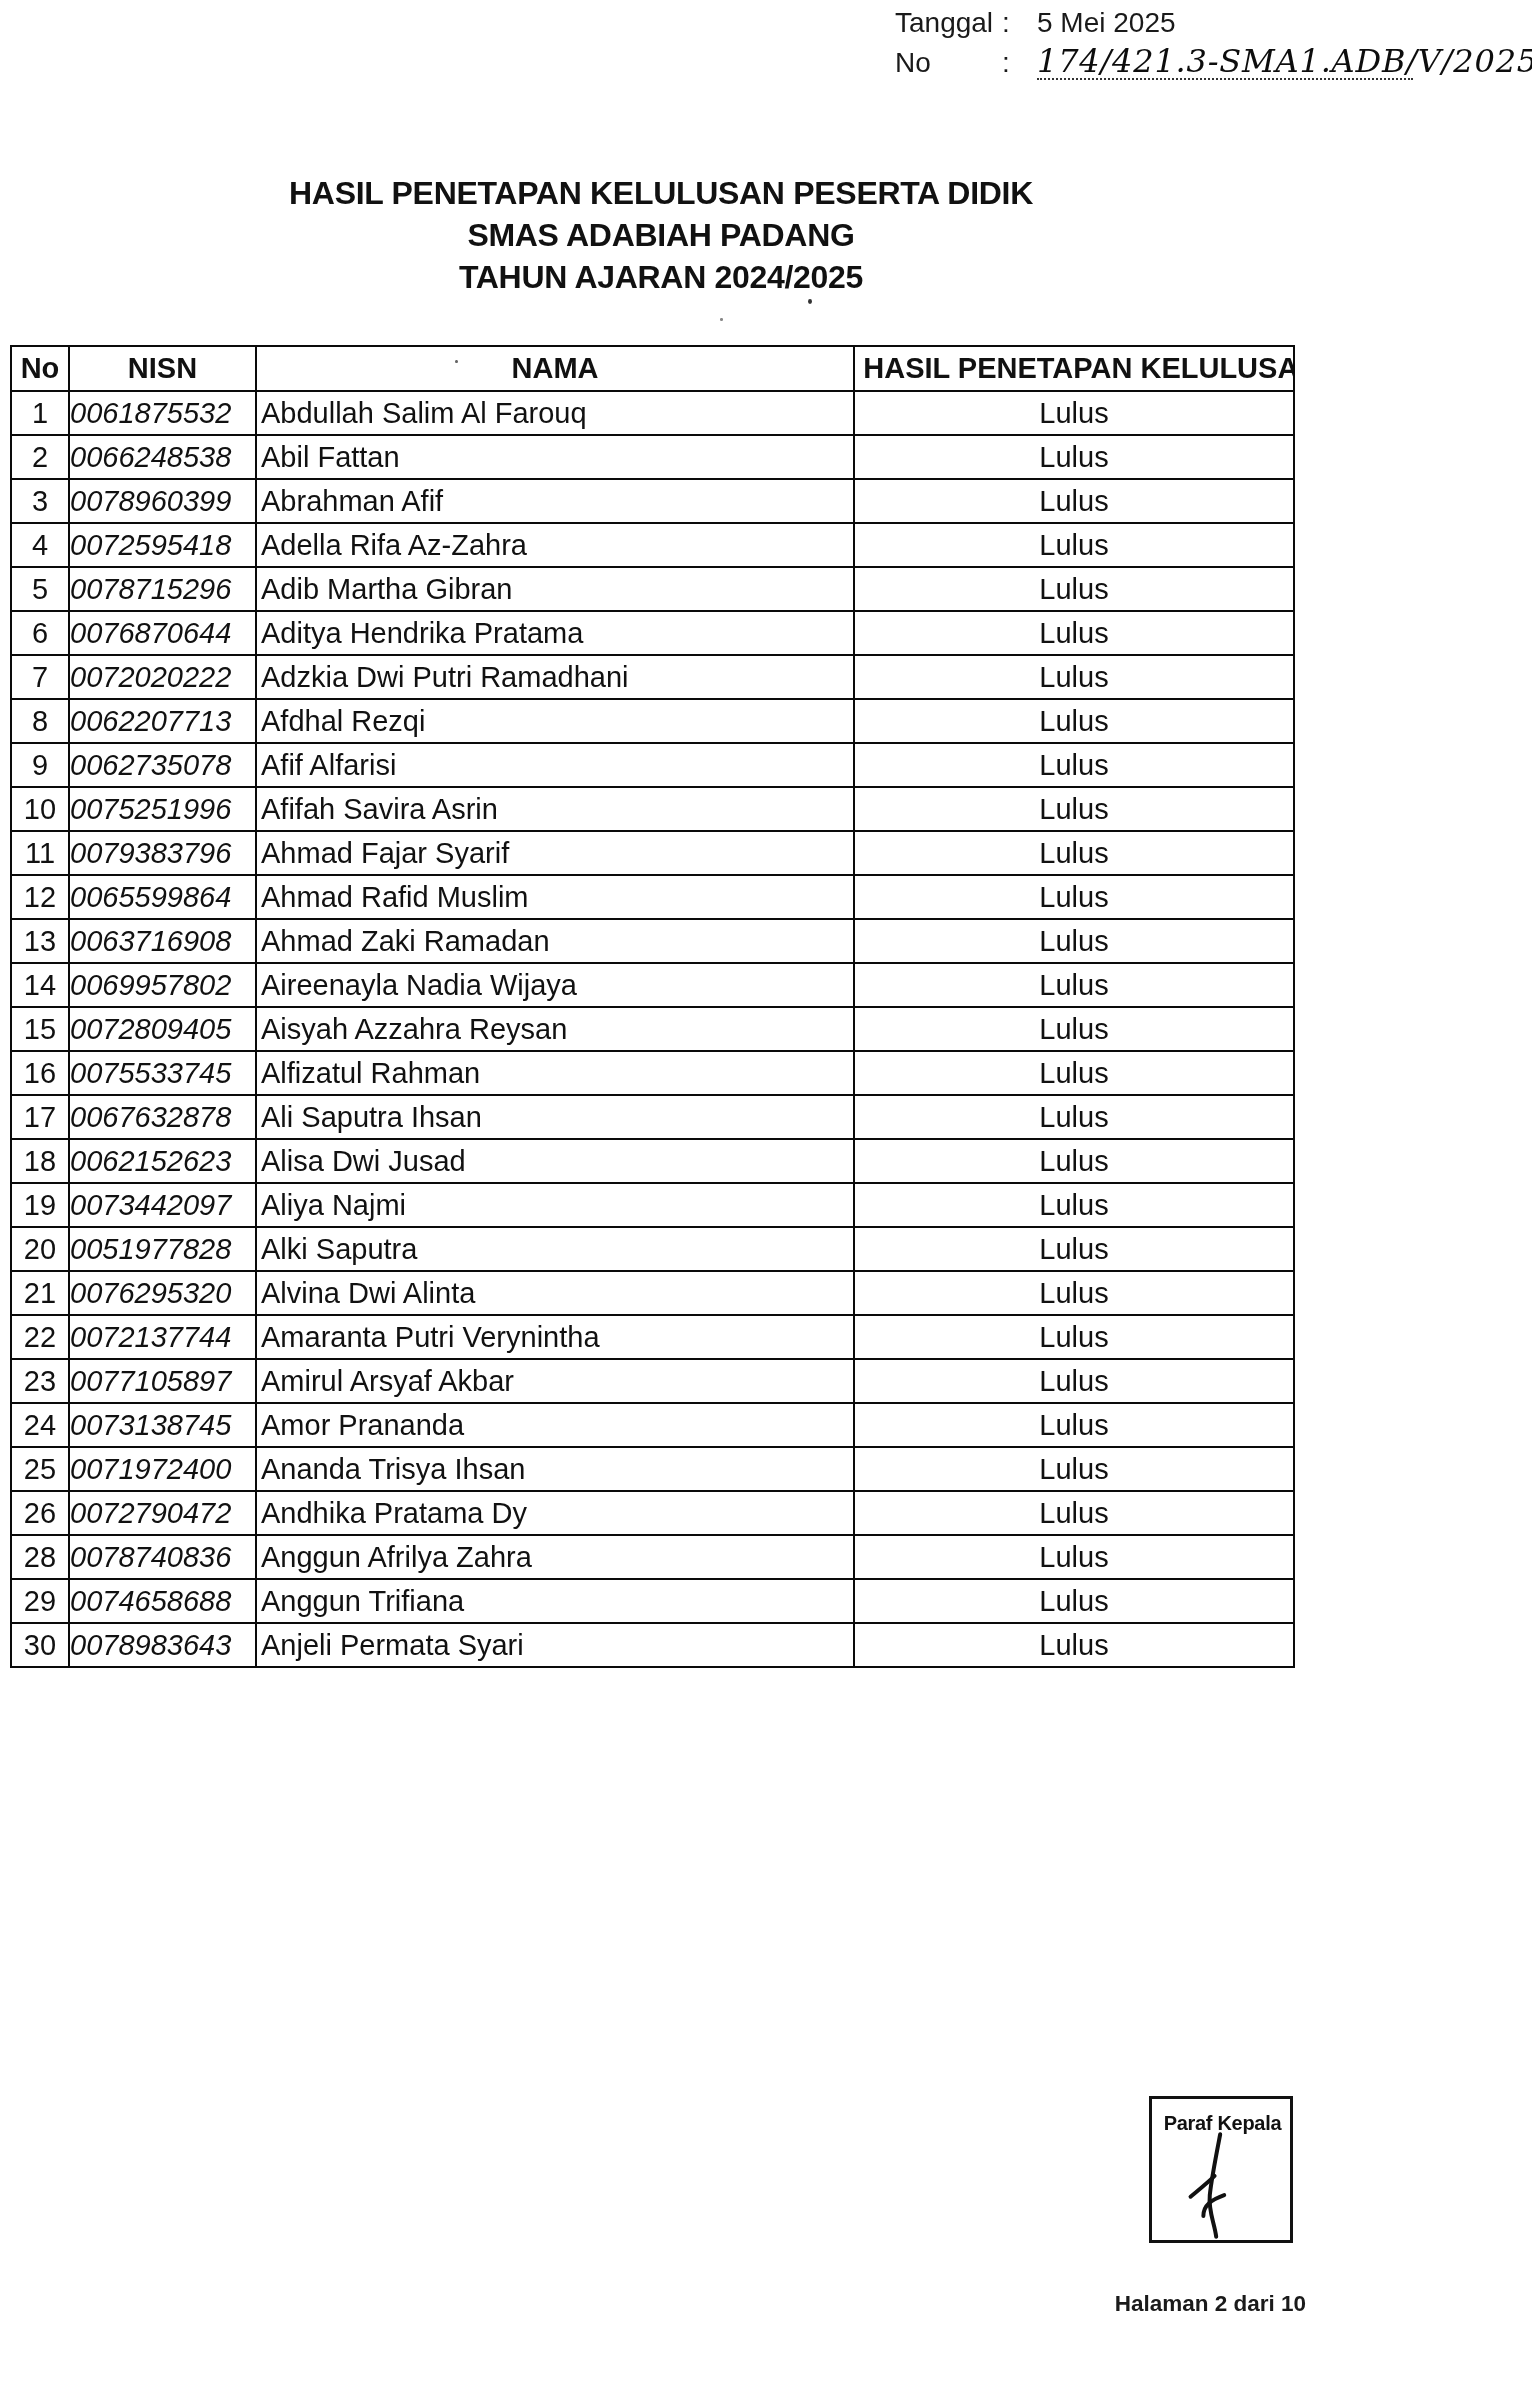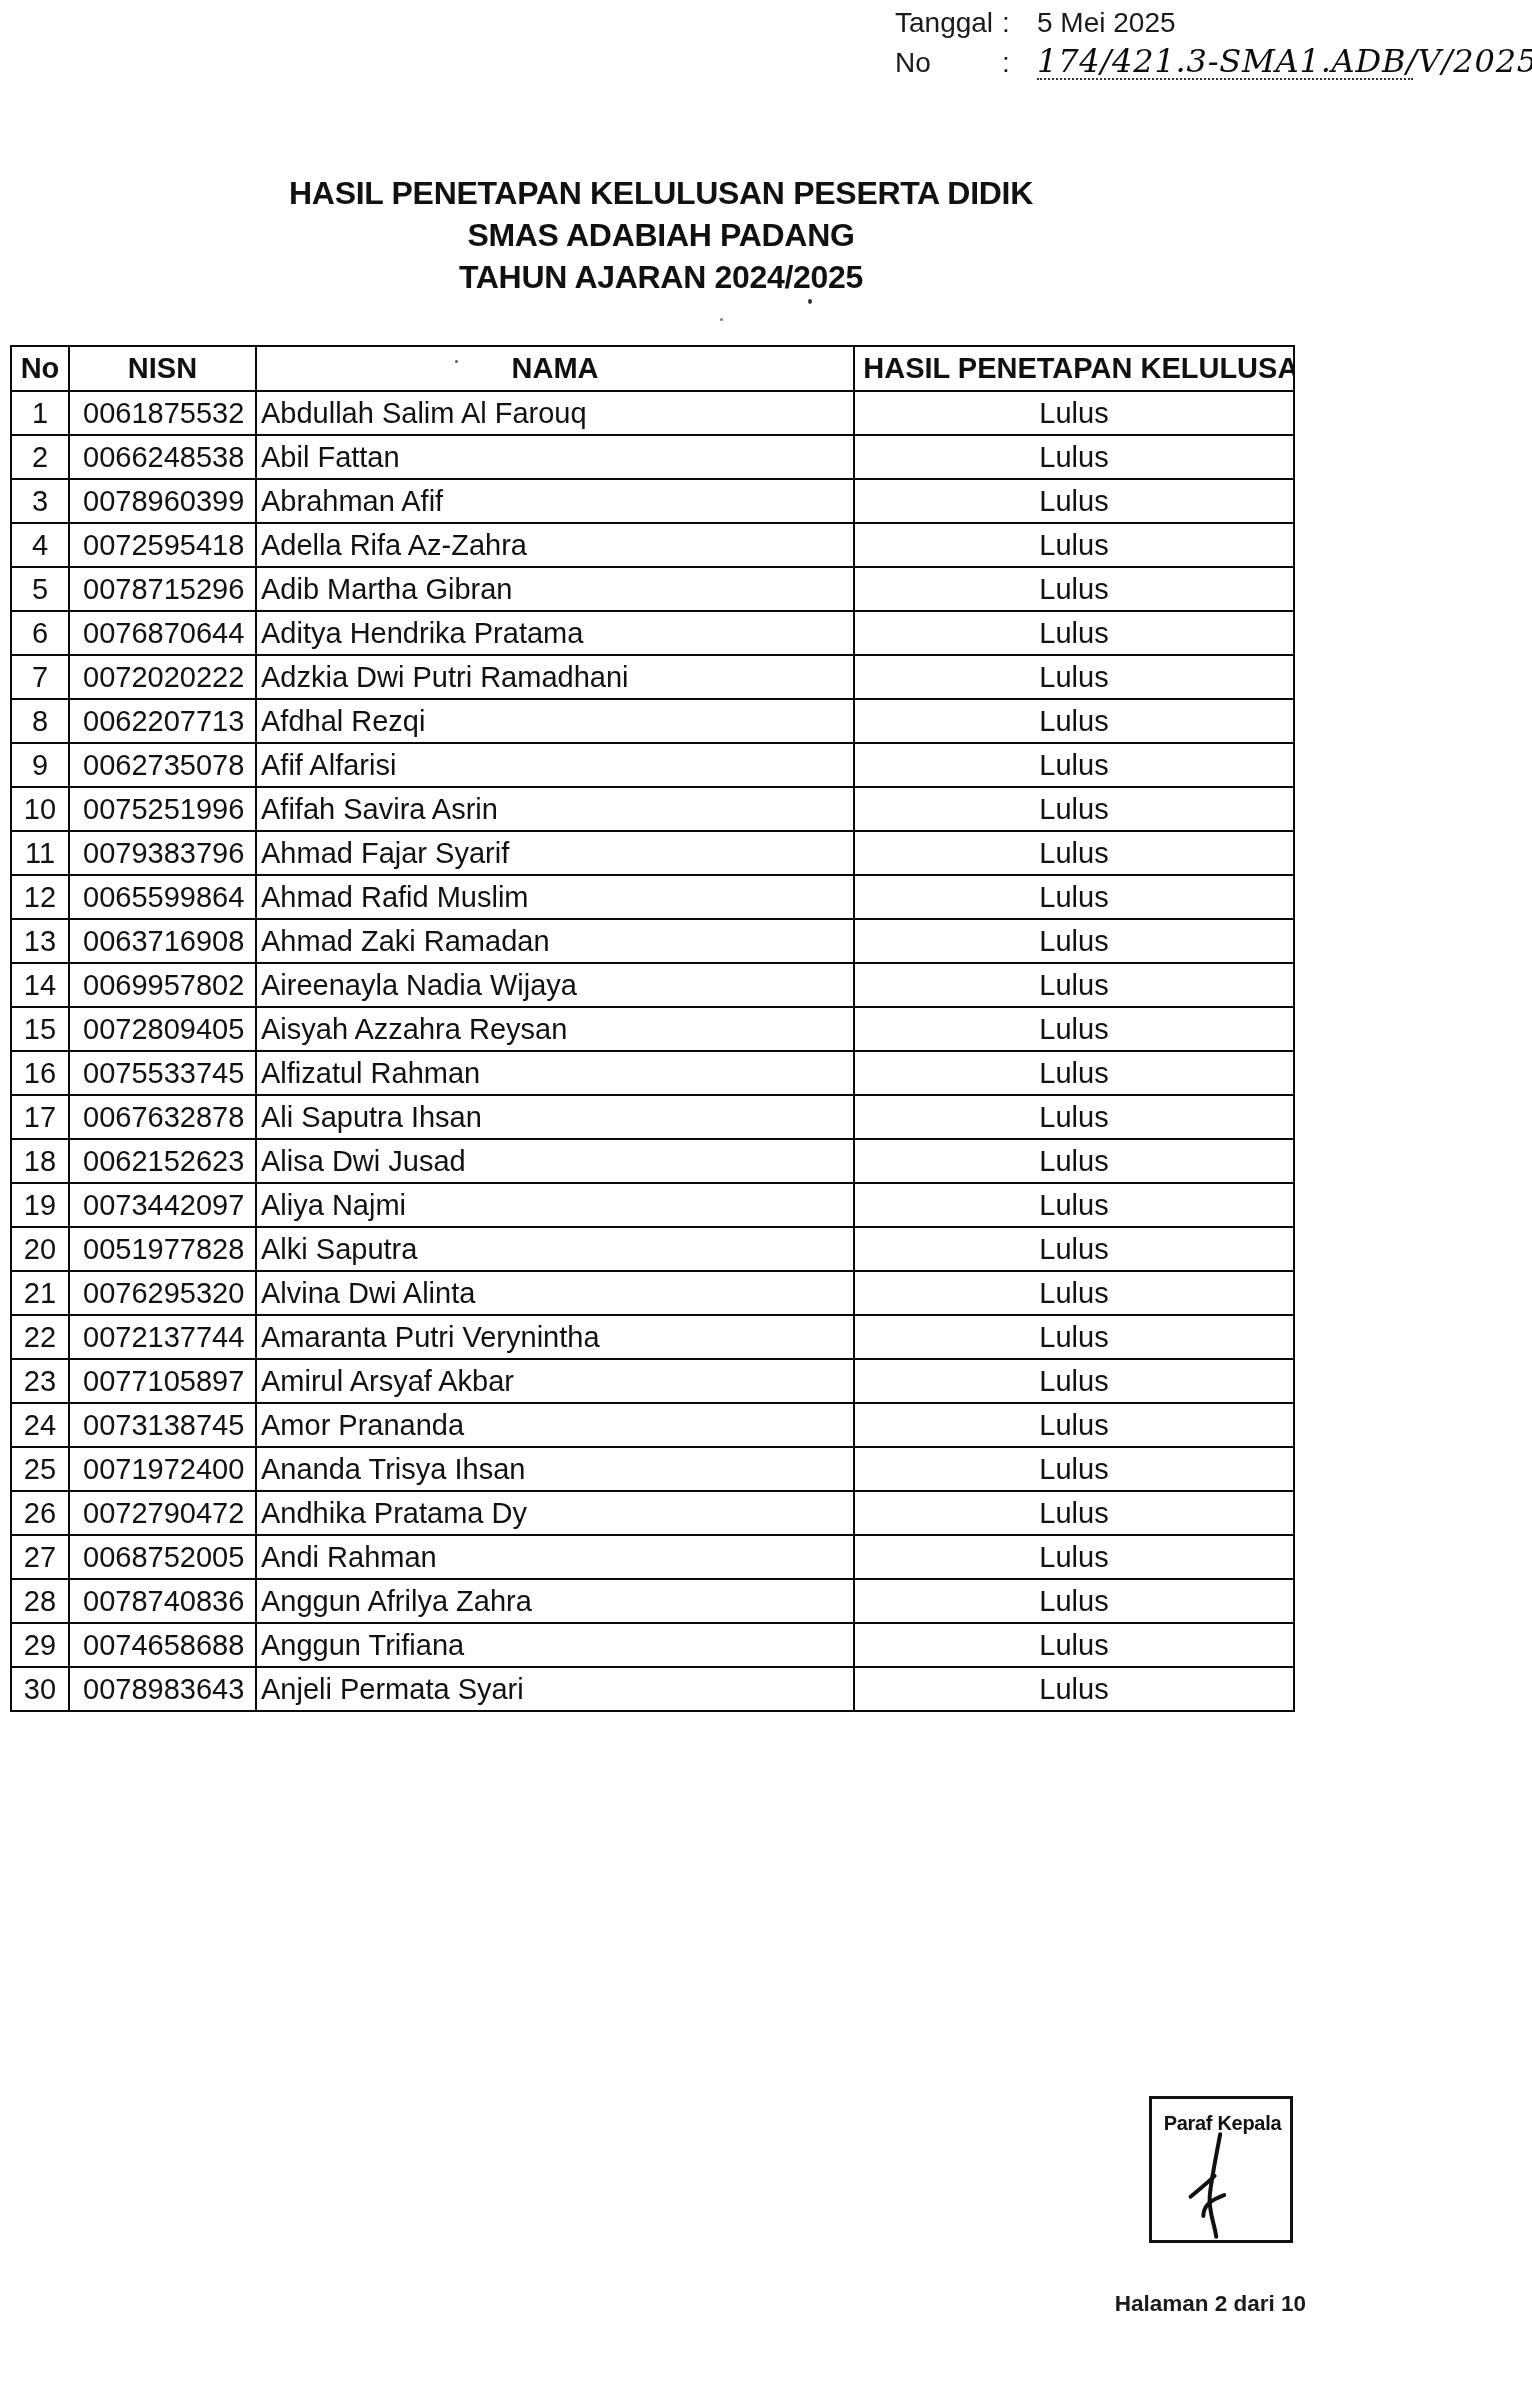--- a/index.html
+++ b/index.html
@@ -38,21 +38,21 @@
     border-collapse: collapse; table-layout: fixed;
     width: 1283px;
   }
   table.grad th, table.grad td {
     border: 2.5px solid #0a0a0a;
     height: 42px; padding: 0 8.3px;
     font-size: 29px; white-space: nowrap; overflow: hidden;
   }
   table.grad th { font-weight: bold; text-align: center; height: 43px; }
   table.grad td.c-no { text-align: center; padding: 0 3.3px; }
-  table.grad td.c-nisn { text-align: left; padding-left: 13px; }
+  table.grad td.c-nisn { text-align: left; padding-left: 0; font-style: italic; }
   table.grad td.c-nama { text-align: left; padding-left: 4px; }
   table.grad td.c-hasil { text-align: center; }
   col.w-no { width: 58px; }
   col.w-nisn { width: 187px; }
   col.w-nama { width: 598px; }
   col.w-hasil { width: 440px; }
   .paraf-box {
     position: absolute; left: 1149px; top: 2096px; width: 144px; height: 147px;
     border: 3.3px solid #111; box-sizing: border-box;
   }
@@ -259,26 +259,20 @@
         <td class="c-nama">Ananda Trisya Ihsan</td>
         <td class="c-hasil">Lulus</td>
       </tr>
       <tr>
         <td class="c-no">26</td>
         <td class="c-nisn">0072790472</td>
         <td class="c-nama">Andhika Pratama Dy</td>
         <td class="c-hasil">Lulus</td>
       </tr>
       <tr>
-        <td class="c-no">27</td>
-        <td class="c-nisn">0068752005</td>
-        <td class="c-nama">Andi Rahman</td>
-        <td class="c-hasil">Lulus</td>
-      </tr>
-      <tr>
         <td class="c-no">28</td>
         <td class="c-nisn">0078740836</td>
         <td class="c-nama">Anggun Afrilya Zahra</td>
         <td class="c-hasil">Lulus</td>
       </tr>
       <tr>
         <td class="c-no">29</td>
         <td class="c-nisn">0074658688</td>
         <td class="c-nama">Anggun Trifiana</td>
         <td class="c-hasil">Lulus</td>

